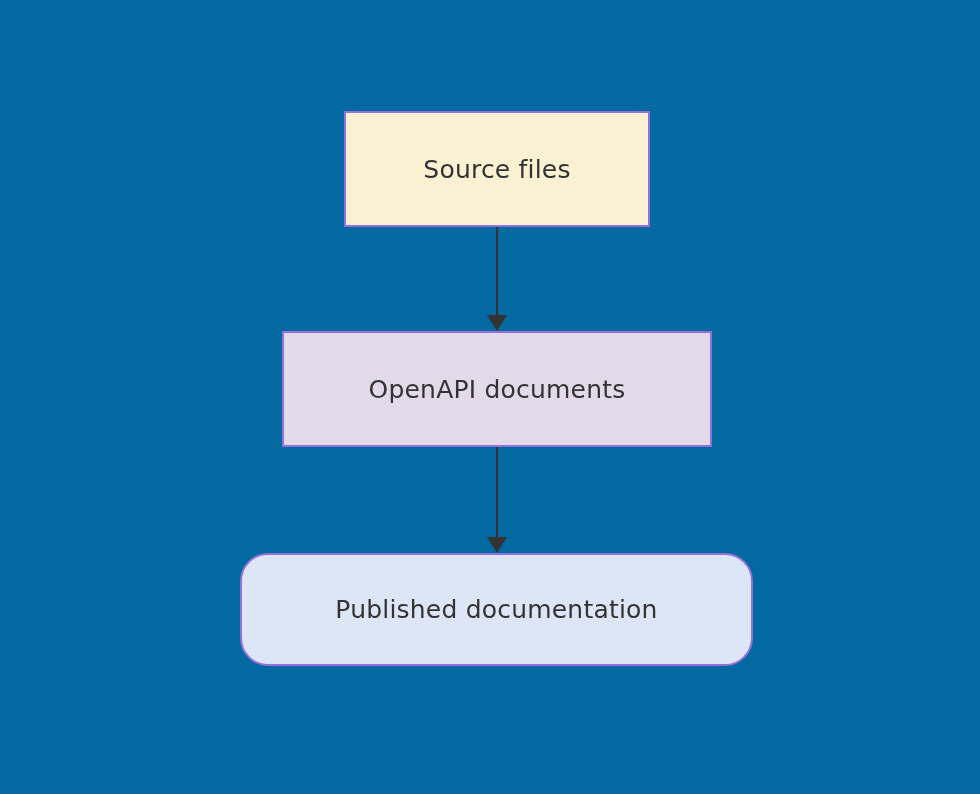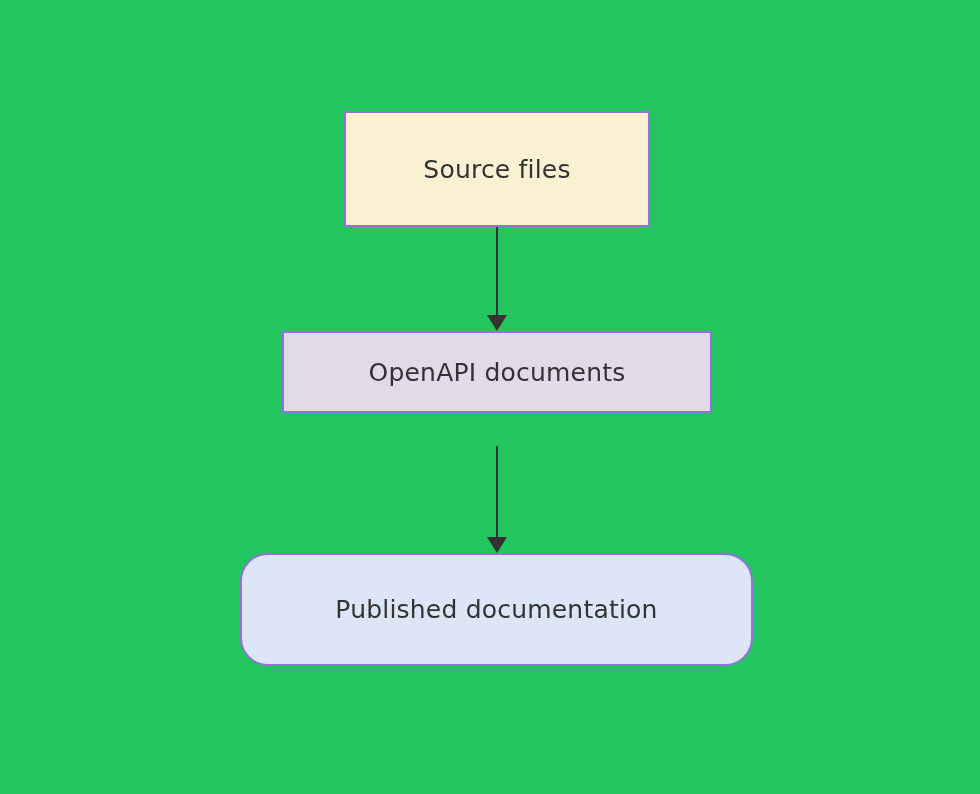--- a/index.html
+++ b/index.html
@@ -4,40 +4,40 @@
 <style>
   html, body {
     margin: 0;
     padding: 0;
     background: #ffffff;
   }
   .canvas {
     position: relative;
     width: 980px;
     height: 794px;
-    background: #22c55e;
+    background: #0369a1;
     overflow: hidden;
     font-family: "DejaVu Sans", "Liberation Sans", sans-serif;
   }
   .node {
     position: absolute;
     box-sizing: border-box;
     border: 2px solid #9370db;
     display: flex;
     align-items: center;
     justify-content: center;
     font-size: 25px;
     color: #333333;
     letter-spacing: 0.2px;
   }
   .node .label {
     white-space: nowrap;
   }
   .n0 { left: 344px; top: 111px; width: 306px; height: 116px; }
-  .n1 { left: 282px; top: 331px; width: 430px; height: 82px; }
+  .n1 { left: 282px; top: 331px; width: 430px; height: 116px; }
   .n2 { left: 240px; top: 553px; width: 513px; height: 113px; }
   .edges {
     position: absolute;
     left: 0;
     top: 0;
     width: 980px;
     height: 794px;
     pointer-events: none;
   }
 </style>

